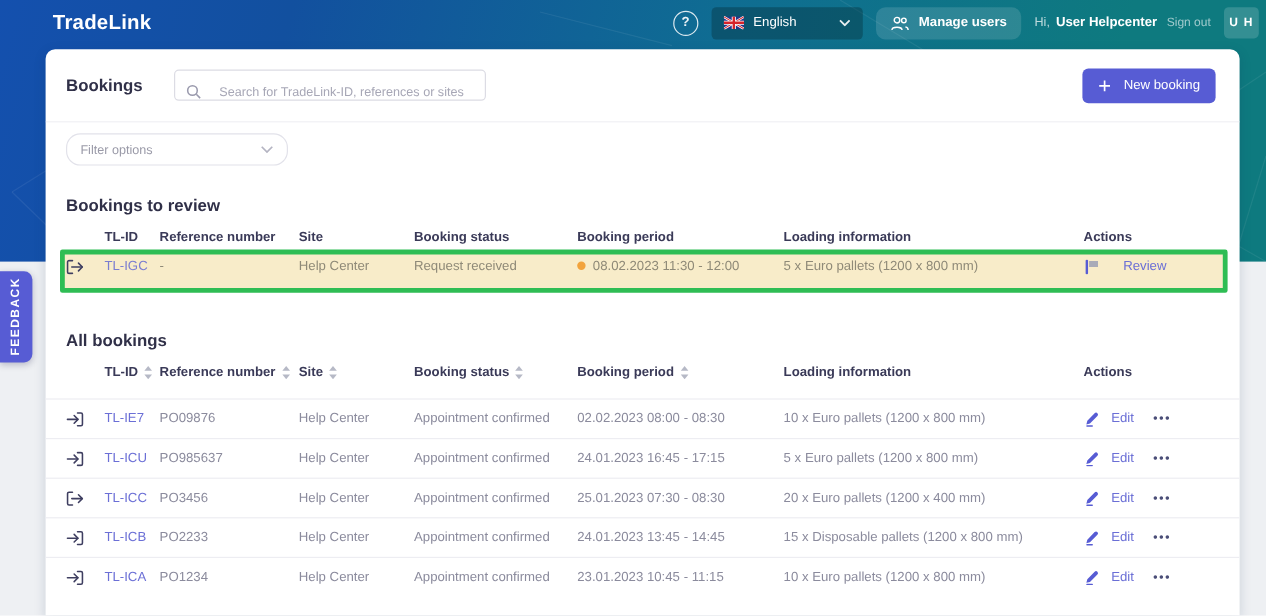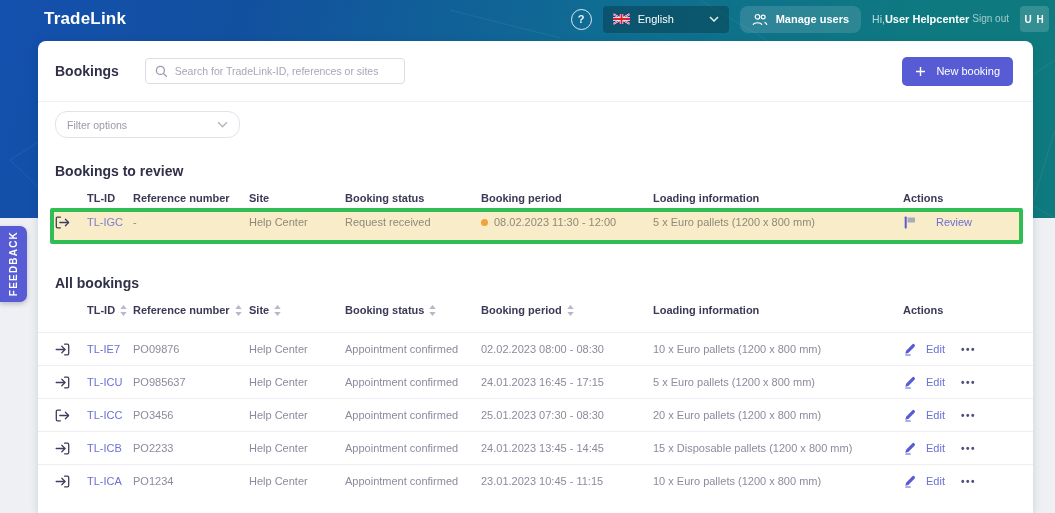--- a/index.html
+++ b/index.html
@@ -14,39 +14,39 @@
   
   .topbar { position:absolute; top:0; left:8px; width:1055px; height:38px; display:flex; align-items:center; padding:0 14px 0 36px; z-index:5; }
   .logo { color:#fff; font-size:17px; font-weight:700; letter-spacing:.2px; }
   .topbar-right { margin-left:auto; display:flex; align-items:center; gap:11px; }
   .help-circle { width:21px; height:21px; border-radius:50%; border:1.4px solid rgba(255,255,255,.85); color:rgba(255,255,255,.92);
                  display:flex; align-items:center; justify-content:center; font-size:11px; font-weight:700; cursor:pointer; }
   .lang-btn { display:flex; align-items:center; gap:8px; background:rgba(5,44,54,.38); border-radius:4px; height:27px; width:126px; padding:0 10px; color:#fff; font-size:11px; cursor:pointer; }
   .lang-btn .chev { margin-left:auto; color:rgba(255,255,255,.9); display:flex; }
   .flag-wrap { width:17px; height:12px; border-radius:2px; overflow:hidden; display:block; flex:none; }
   .users-btn { display:flex; align-items:center; gap:8px; background:rgba(255,255,255,.13); border-radius:8px; height:27px; padding:0 12px; color:#fff; font-size:11px; font-weight:700; cursor:pointer; }
-  .greet { display:flex; align-items:flex-start; }
+  .greet { display:flex; align-items:flex-end; gap:5px; }
   .greet .hi { color:rgba(255,255,255,.72); font-size:10.5px; }
   .greet .name { color:#fff; font-size:11px; font-weight:700; }
   .greet .signout { color:rgba(255,255,255,.6); font-size:10px; margin-left:3px; cursor:pointer; }
   .avatar { width:29px; height:26px; border-radius:4px; background:rgba(255,255,255,.16); color:#fff; font-size:10px; font-weight:700;
             display:flex; align-items:center; justify-content:center; letter-spacing:1px; cursor:pointer; }
 
   
   .feedback { position:absolute; left:0; top:226px; width:27px; height:76px; background:var(--accent-indigo); border-radius:0 7px 7px 0;
               display:flex; align-items:center; justify-content:center; cursor:pointer; z-index:6; box-shadow:0 2px 5px rgba(30,30,80,.25); }
   .feedback span { writing-mode:vertical-rl; transform:rotate(180deg); color:#fff; font-size:10px; font-weight:700; letter-spacing:1.2px; }
 
   
   .card { position:absolute; left:38px; top:41px; width:995px; height:472px; background:#fff; border-radius:8px 8px 0 0;
           box-shadow:0 3px 10px rgba(15,40,80,.15); z-index:4; overflow:hidden; }
 
   .card-header { height:61px; display:flex; align-items:center; padding:0 20px 0 17px; border-bottom:1px solid #f0f0f4; }
   .page-title { font-size:14px; font-weight:700; color:#303048; margin-right:26px; }
-  .search-box { display:flex; align-items:center; gap:7px; width:260px; height:26px; border:1px solid #dcdce4; border-radius:4px; padding:0 9px; }
+  .search-box { display:flex; align-items:flex-end; gap:15px; width:260px; height:26px; border:1px solid #dcdce4; border-radius:4px; padding:0 9px; }
   .search-box input { border:none; outline:none; flex:1; font-size:10.5px; color:#55556a; font-family:inherit; background:transparent; }
   .search-box input::placeholder { color:#a7a7b6; }
   .new-booking { margin-left:auto; display:flex; align-items:center; gap:10px; background:var(--accent-indigo); color:#fff; border:none;
                  border-radius:5px; height:29px; padding:0 13px; font-size:11px; font-family:inherit; cursor:pointer; }
 
   .filter-select { margin:9px 8px 0 17px; width:185px; height:27px; border:1px solid #e2e2ea; border-radius:12px; display:flex; align-items:center;
                    padding:0 11px; color:#9a9aa8; font-size:10.5px; cursor:pointer; }
   .filter-select .chev { margin-left:auto; color:#b4b4c2; display:flex; }
 
   .section-title { font-size:14px; font-weight:700; color:#303048; margin-left:17px; line-height:18px; }
@@ -343,21 +343,21 @@
             <path d="M5.4 1.2H2.5a1.2 1.2 0 0 0-1.2 1.2v8.2a1.2 1.2 0 0 0 1.2 1.2h2.9"></path>
             <path d="M4.8 6.5h8.6"></path>
             <path d="M10.4 3.3l3.2 3.2-3.2 3.2"></path>
           </svg>
         </span>
     <a class="tl-link">TL-ICC</a>
     <span>PO3456</span>
     <span>Help Center</span>
     <span>Appointment confirmed</span>
     <span>25.01.2023 07:30 - 08:30</span>
-    <span>20 x Euro pallets (1200 x 800 mm)</span>
+    <span>20 x Euro pallets (1200 x 400 mm)</span>
     <span class="actions-cell">
       <span style="display:flex">
         <svg width="14" height="14" viewBox="0 0 14 14" fill="#575cd4">
           <path d="M9.2 2.4a1.6 1.6 0 0 1 2.3 2.3L5.3 10.9l-3 .8.8-3z"></path>
           <rect x="2.2" y="12.4" width="5.6" height="1.2" rx="0.6"></rect>
         </svg>
       </span>
       <span class="edit-link">Edit</span>
       <span class="more-dots">•••</span>
     </span>

